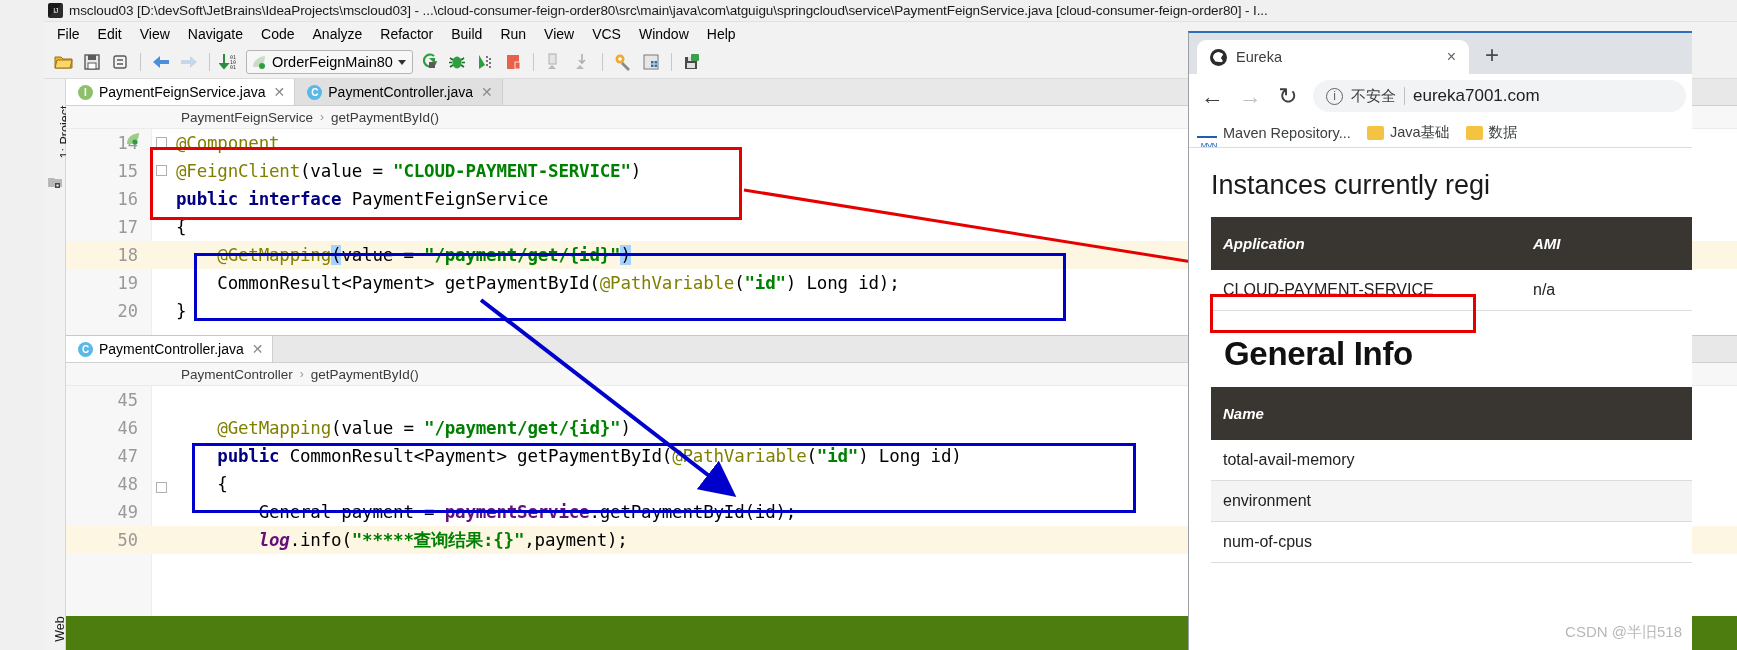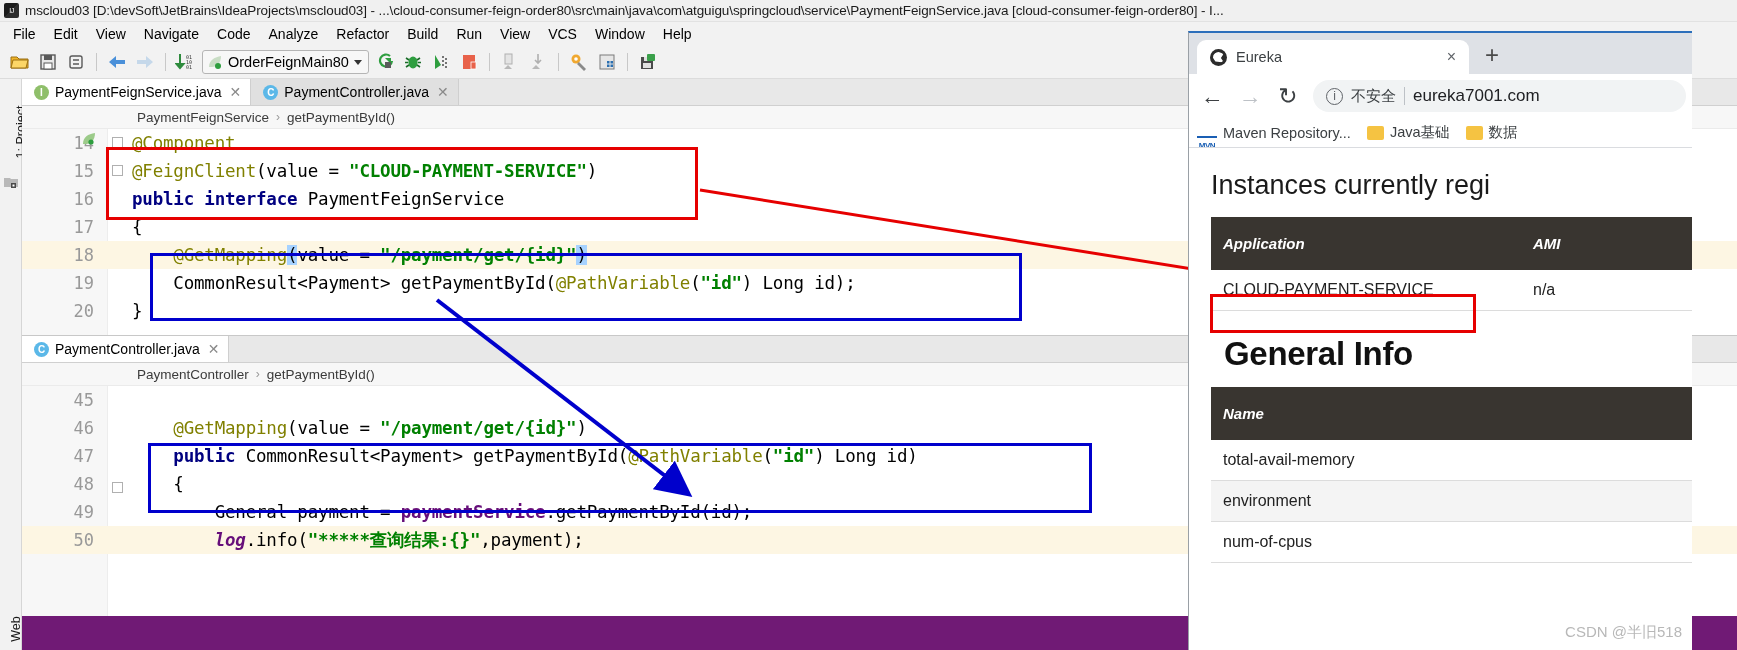--- a/index.html
+++ b/index.html
@@ -5,21 +5,21 @@
   * { box-sizing: border-box; margin: 0; padding: 0; }
   html, body {
     width: 1737px; height: 650px;
     overflow: hidden;
     font-family: "Liberation Sans", sans-serif;
     background: #f0f0f0;
   }
   #root { position: relative; width: 1737px; height: 650px; overflow: hidden; }
 
   
-  .ide { position: absolute; inset: 0; background: #701a75; }
+  .ide { position: absolute; inset: 0; background: #4d7c0f; margin-left: 44px; }
 
   .titlebar {
     height: 22px; background: #f0f0f0; display: flex; align-items: center;
     padding-left: 4px; border-bottom: 1px solid #e2e2e2;
   }
   .tb-logo {
     width: 15px; height: 15px; margin-right: 6px; flex: 0 0 auto;
     background: linear-gradient(135deg,#1b1b1b 50%,#2b2b2b 50%);
     border-radius: 2px; position: relative;
   }
@@ -176,21 +176,21 @@
   }
   .omnibox .warn { font-size: 15px; color: #3c4043; flex: 0 0 auto; }
   .omnibox .divd { width: 1px; height: 18px; background: #bdc1c6; flex: 0 0 auto; }
   .omnibox .url { font-size: 17px; color: #202124; white-space: nowrap; }
 
   .bookbar { height: 30px; background: #fff; display: flex; align-items: center; gap: 16px; padding: 0 8px;
              border-bottom: 1px solid #dadce0; overflow: hidden; }
   .bm { display: flex; align-items: center; gap: 6px; font-size: 14.5px; color: #3c4043; white-space: nowrap; }
   .bm .mvn {
     width: 20px; height: 15px; background: #fff; color: #1a5fb4; font-size: 8px;
-    font-weight: bold; text-align: center; line-height: 15px; border-top: 2.5px solid #1a5fb4;
+    font-weight: normal; text-align: right; line-height: 15px; border-top: 2.5px solid #1a5fb4;
     flex: 0 0 auto; letter-spacing: -0.5px; margin-top: 22px;
   }
   .bm .folder {
     width: 17px; height: 14px; background: #f5c342; border-radius: 2px; flex: 0 0 auto;
   }
 
   .page { background: #fff; height: 100%; padding: 0 0 0 22px; overflow: hidden; }
   .page h2 { font-size: 27px; font-weight: 400; color: #1a1a1a; margin: 22px 8px 16px 0; white-space: nowrap; }
   .page h1 { font-size: 33px; font-weight: 600; color: #111; margin: 24px 0 14px 13px; white-space: nowrap;
              letter-spacing: -0.3px; }

